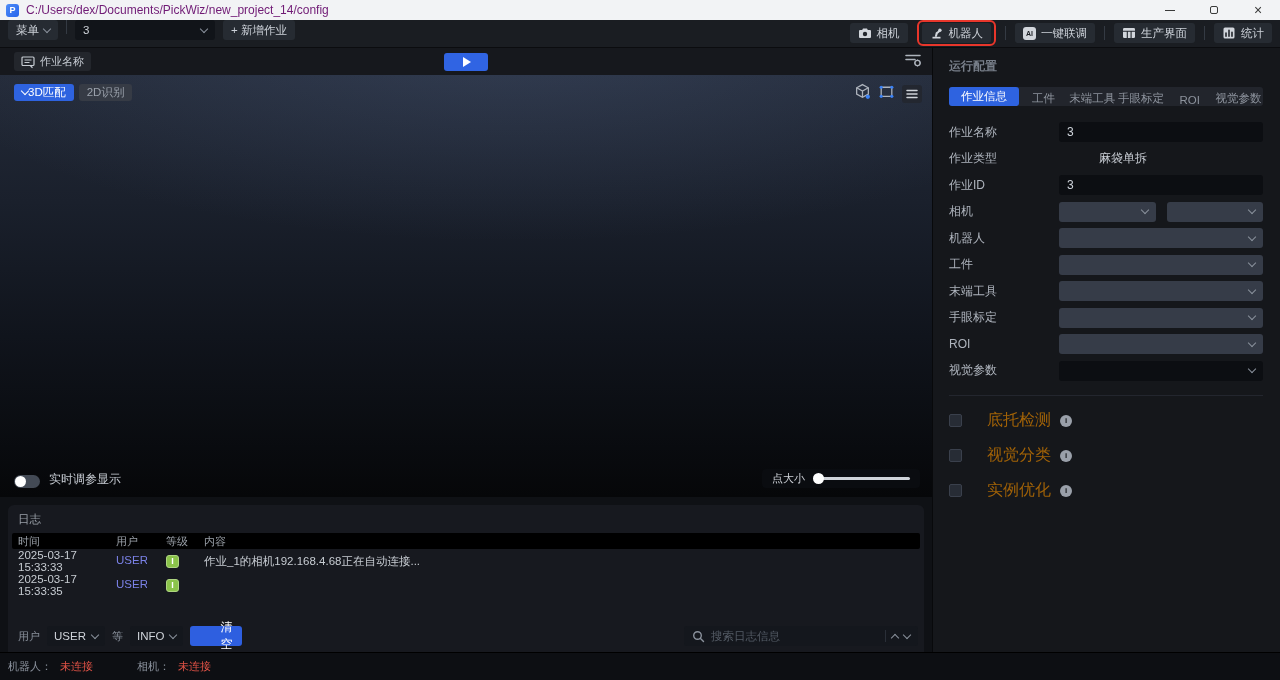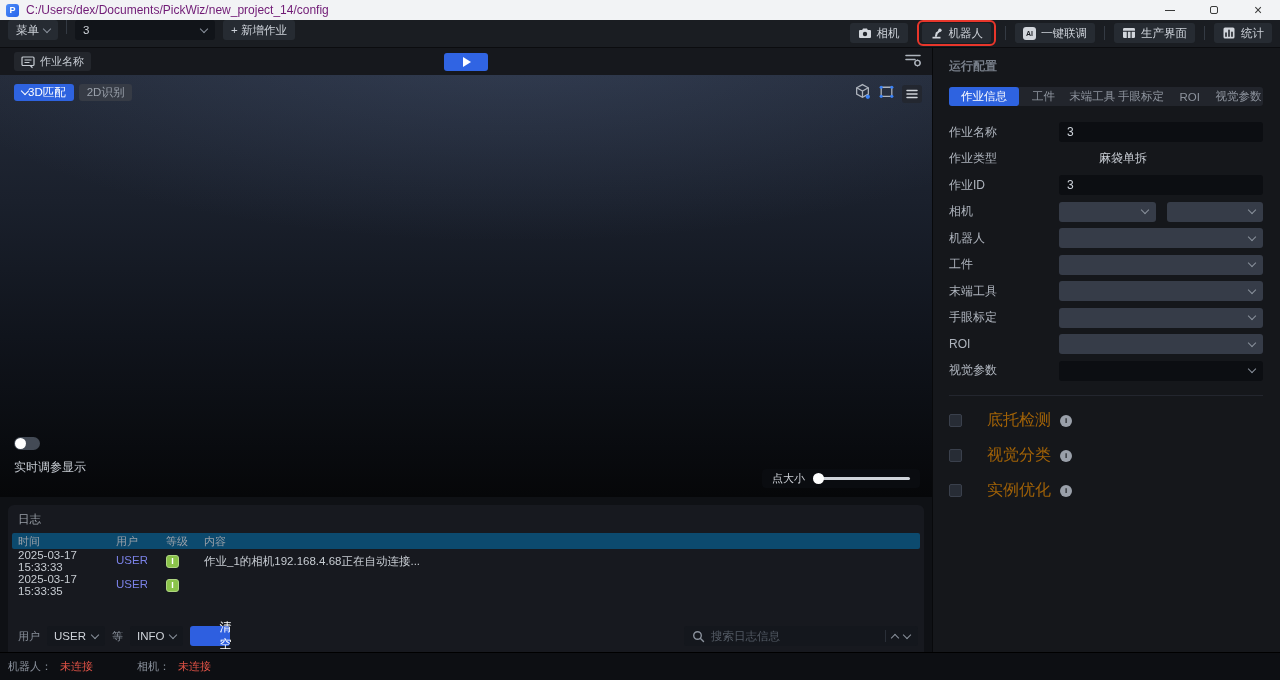--- a/index.html
+++ b/index.html
@@ -48,60 +48,60 @@
   .viewport { height:422px; position:relative;
     background: radial-gradient(120% 90% at 55% -10%, rgba(90,110,150,0.28), rgba(0,0,0,0) 55%),
                 linear-gradient(180deg,#232a38 0%, #1a202c 30%, #10141c 62%, #060709 100%); }
   .vp-tabs { position:absolute; top:9px; left:14px; display:flex; gap:5px; }
   .vp-tab { height:17px; border-radius:3px; padding:0 8px; font-size:11.5px; display:flex; align-items:center; }
   .vp-tab.active { background:#2e63e0; color:#fff; }
   .vp-tab.active .chev { color:#fff; }
   .vp-tab.inactive { background:#363b45; color:#9ba2ac; }
   .vp-icons { position:absolute; top:8px; right:10px; display:flex; gap:7px; align-items:center; }
   .burger { width:20px; height:18px; background:#232730; border-radius:3px; display:flex; align-items:center; justify-content:center; }
-  .vp-bottom-left { position:absolute; left:14px; bottom:21px; display:flex; align-items:flex-start; gap:9px;flex-direction:column; }
+  .vp-bottom-left { position:absolute; left:14px; bottom:9px; display:flex; align-items:flex-end; gap:9px; }
   .toggle { width:26px; height:13px; border-radius:7px; background:#434a55; position:relative; }
   .toggle::after { content:""; position:absolute; left:1px; top:1px; width:11px; height:11px; border-radius:50%; background:#fff; }
   .toggle-label { font-size:12px; color:#c3c8cf; }
   .slider-pill { position:absolute; right:12px; bottom:9px; height:19px; background:#0a0c10; border-radius:4px;
                  display:flex; align-items:center; gap:9px; padding:0 10px; }
   .slider-label { font-size:11px; color:#d0d4da; }
   .slider-track { position:relative; width:96px; height:3px; background:#cfd3d9; border-radius:2px; }
   .slider-handle { position:absolute; left:-1px; top:-4px; width:11px; height:11px; border-radius:50%; background:#fff; }
 
   
   .logpanel { margin:8px 8px 0; background:#17191f; border-radius:6px 6px 0 0; flex:1; display:flex; flex-direction:column; padding:5px 0 4px; }
   .log-title { font-size:11.5px; color:#9aa0a8; padding:2px 10px 6px; }
-  .log-head { margin:0 4px; background:#0c4a6e; border-radius:2px; height:16px; display:flex; align-items:center;
+  .log-head { margin:0 4px; background:#000000; border-radius:2px; height:16px; display:flex; align-items:center;
               font-size:11px; color:#9aa0a8; }
   .c-time { width:104px; padding-left:6px; }
   .c-user { width:50px; }
   .c-level { width:38px; }
   .c-content { flex:1; }
   .log-row { height:24px; display:flex; align-items:center; margin:0 4px; font-size:11.5px; color:#c7ccd2; }
   .user-clip { color:#7b82e8; display:inline-block; width:31px; overflow:hidden; white-space:nowrap; }
   .lvl-badge { width:13px; height:13px; border-radius:3px; background:#8bc34a; border:1px solid #aed581; color:#fff;
                font-size:9px; font-weight:bold; display:flex; align-items:center; justify-content:center; }
   .log-filter { margin-top:auto; display:flex; align-items:center; gap:7px; padding:0 6px 2px 10px; }
   .f-label { font-size:11px; color:#8a919c; white-space:nowrap; }
   .f-select { height:20px; background:#14171d; border-radius:3px; display:flex; align-items:center; gap:6px;
               padding:0 7px; font-size:11.5px; color:#d0d4da; }
-  .clear-btn { height:20px; width:40px; background:#2e5fe0; border-radius:3px; color:#fff; font-size:12px;
+  .clear-btn { height:20px; width:52px; background:#2e5fe0; border-radius:3px; color:#fff; font-size:12px;
                display:flex; align-items:center; justify-content:center;padding-left:30px; }
   .search-box { margin-left:auto; width:234px; height:20px; background:#14171d; border-radius:3px;
                 display:flex; align-items:center; gap:6px; padding:0 8px; }
   .search-input { flex:1; min-width:0; background:transparent; border:none; outline:none; color:#c7ccd2; font-size:11.5px; }
   .search-input::placeholder { color:#555c66; }
   .search-sep { width:1px; height:12px; background:#2a2f38; }
 
   
   .right-panel { width:348px; background:#15171b; border-left:1px solid #08090b; padding:8px 17px 0 16px;
                  display:flex; flex-direction:column; }
   .rp-title { font-size:12px; color:#787f8a; padding:2px 0 12px;font-weight:bold; }
-  .rp-tabs { background:#22252c; border-radius:3px; height:19px; display:flex; align-items:center; margin-bottom:16px; }
+  .rp-tabs { background:#22252c; border-radius:3px; height:19px; display:flex; align-items:flex-end; margin-bottom:16px; }
   .rp-tab { flex:1; text-align:center; font-size:11.5px; color:#8d939d; white-space:nowrap; }
   .rp-tab.active { flex:none; background:#2e63e0; color:#fff; border-radius:3px; height:19px; line-height:19px; padding:0 12px; }
   .field-row { display:flex; align-items:center; margin-bottom:6.5px; height:20px; }
   .f-lab { width:110px; font-size:12px; color:#aeb4bd; }
   .f-input { flex:1; height:20px; background:#0c0e12; border:none; border-radius:3px; color:#cfd4db; font-size:12px;
              padding:0 8px; outline:none; }
   .f-text { font-size:12px; color:#c9ced5;margin-left:40px; }
   .f-selects { flex:1; display:flex; gap:11px; }
   .f-sel { flex:1; height:20px; background:#363c48; border-radius:3px; display:flex; align-items:center;
            justify-content:flex-end; padding:0 8px; }

